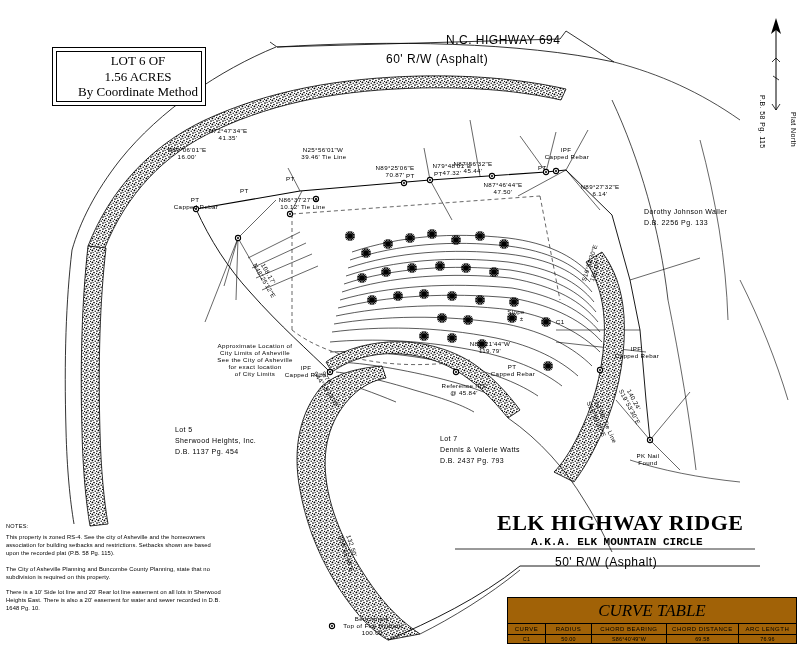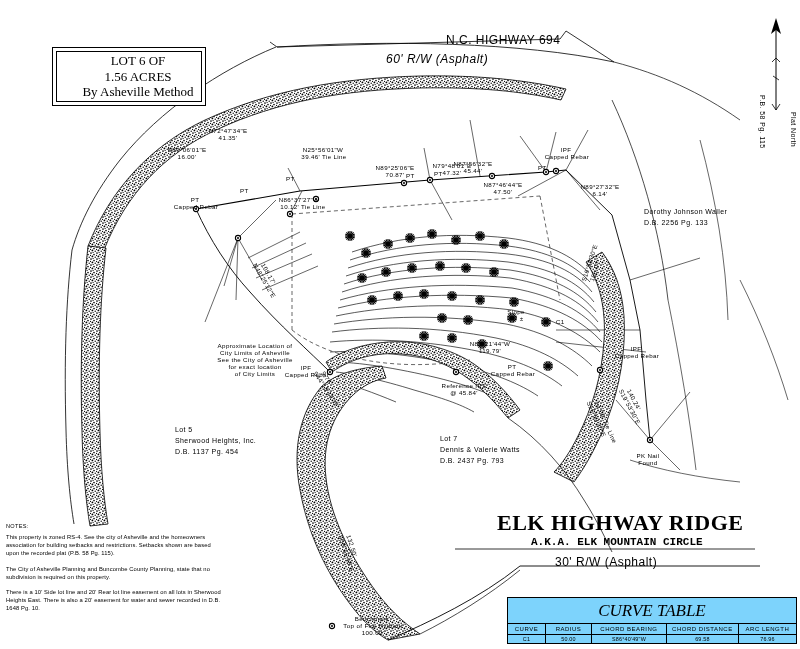--- a/index.html
+++ b/index.html
@@ -31,21 +31,21 @@
   #lotbox .l{font-family:"Liberation Serif", serif;font-size:13px;
           line-height:15.5px;white-space:nowrap;}
 
   
   #notes{position:absolute;left:6px;top:523px;width:215px;}
   #notes .hdr{font-size:5.6px;letter-spacing:.3px;margin-bottom:4px;}
   #notes p{margin:0 0 7px 0;font-size:5.8px;line-height:8.2px;letter-spacing:.1px;}
 
   
   #curvetable{position:absolute;left:507px;top:597px;width:288px;
-              border:1px solid #000;background:#7dd3fc;}
+              border:1px solid #000;background:#a16207;}
   #curvetable .ct-title{font-family:"Liberation Serif", serif;font-style:italic;
               font-size:17px;text-align:center;padding:3px 0 2px;
               border-bottom:1px solid #000;}
   #curvetable table{border-collapse:collapse;width:100%;}
   #curvetable th{font-size:6px;font-weight:400;letter-spacing:.5px;
               border-right:1px solid #000;border-bottom:1px solid #000;
               padding:2px 0;text-align:center;}
   #curvetable td{font-size:5.4px;letter-spacing:.2px;border-right:1px solid #000;
               padding:1px 0;text-align:center;}
   #curvetable th:last-child,#curvetable td:last-child{border-right:none;}
@@ -242,27 +242,27 @@
       <path d="M -3,58 L 3,62" stroke="#000" stroke-width="0.8"></path>
       <path d="M -4,86 L 0,92 L 4,86" fill="none" stroke="#000" stroke-width="0.8"></path>
       <path d="M -4,44 L 0,40 L 4,44" fill="none" stroke="#000" stroke-width="0.8"></path>
     </g>
 
     <line x1="455" y1="549" x2="755" y2="549" stroke="#000" stroke-width="0.8"></line>
     <line x1="0" y1="540" x2="160" y2="540" stroke="#fff" stroke-width="0.1"></line>
   </svg>
 
   <div class="ov ann8" style="left:446px;top:36px;">N.C. HIGHWAY 694</div>
-  <div class="ov ann8" style="left:386px;top:55px;font-style:italic;">60'  R/W   (Asphalt)</div>
+  <div class="ov ann8" style="left:386px;top:55px;">60'  R/W   (Asphalt)</div>
 
   <div id="lotbox">
     <div class="inner">
       <div class="l">LOT 6 OF</div>
       <div class="l">1.56 ACRES</div>
-      <div class="l">By Asheville Method</div>
+      <div class="l">By Coordinate Method</div>
     </div>
   </div>
 
   <div class="ov ann7 vert-rl" style="left:757px;top:95px;">P.B. 58 Pg. 115</div>
   <div class="ov ann7 vert-rl" style="left:788px;top:112px;">Plat North</div>
 
   <div class="ov ann c" style="left:163px;top:146px;width:48px;">N89°06'01"E</div>
   <div class="ov ann c" style="left:163px;top:153px;width:48px;">16.00'</div>
 
   <div class="ov ann c" style="left:200px;top:127px;width:56px;">N72°47'34"E</div>
@@ -354,21 +354,21 @@
   <div class="ov ann7 c" style="left:175px;top:426px;width:130px;">Lot 5</div>
   <div class="ov ann7 c" style="left:175px;top:437px;width:130px;">Sherwood Heights, Inc.</div>
   <div class="ov ann7 c" style="left:175px;top:448px;width:130px;">D.B. 1137 Pg. 454</div>
 
   <div class="ov ann7 c" style="left:440px;top:435px;width:150px;">Lot 7</div>
   <div class="ov ann7 c" style="left:440px;top:446px;width:150px;">Dennis &amp; Valerie Watts</div>
   <div class="ov ann7 c" style="left:440px;top:457px;width:150px;">D.B. 2437 Pg. 793</div>
 
   <div class="ov title-main" style="left:497px;top:510px;font-size:22px;">ELK HIGHWAY RIDGE</div>
   <div class="ov title-sub" style="left:531px;top:536px;font-size:11px;">A.K.A. ELK MOUNTAIN CIRCLE</div>
-  <div class="ov ann8" style="left:555px;top:558px;">30'  R/W   (Asphalt)</div>
+  <div class="ov ann8" style="left:555px;top:558px;">50'  R/W   (Asphalt)</div>
 
   <div class="ov ann c" style="left:328px;top:615px;width:90px;">Benchmark:</div>
   <div class="ov ann c" style="left:328px;top:622px;width:90px;">Top of Fire Hydrant</div>
   <div class="ov ann c" style="left:328px;top:629px;width:90px;">100.00'</div>
 
   <div id="notes">
     <div class="hdr">NOTES:</div>
     <p>This property is zoned RS-4. See the city of Asheville and the homeowners association for building setbacks and restrictions. Setbacks shown are based upon the recorded plat (P.B. 58 Pg. 115).</p>
     <p>The City of Asheville Planning and Buncombe County Planning, state that no subdivision is required on this property.</p>
     <p>There is a 10' Side lot line and 20' Rear lot line easement on all lots in Sherwood Heights East. There is also a 20' easement for water and sewer recorded in D.B. 1648 Pg. 10.</p>

